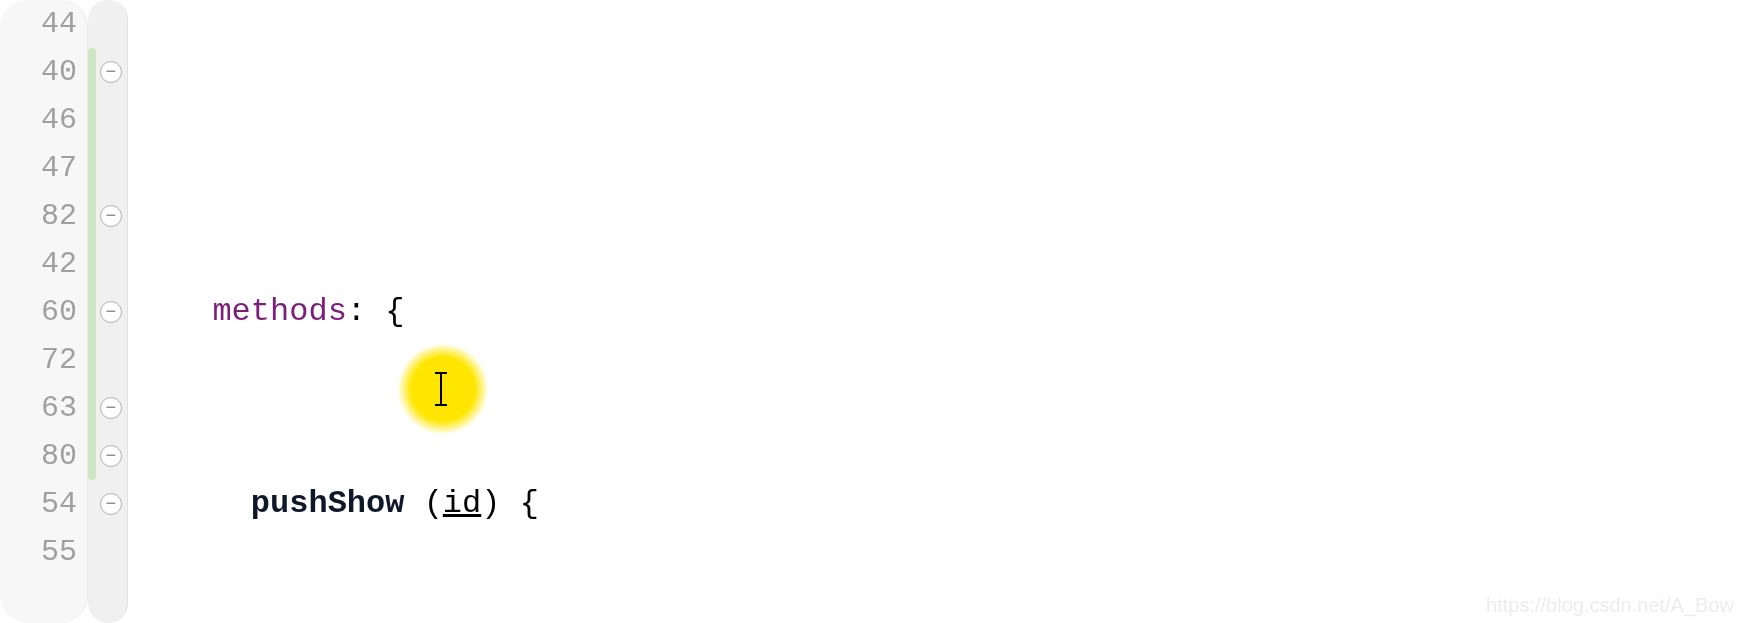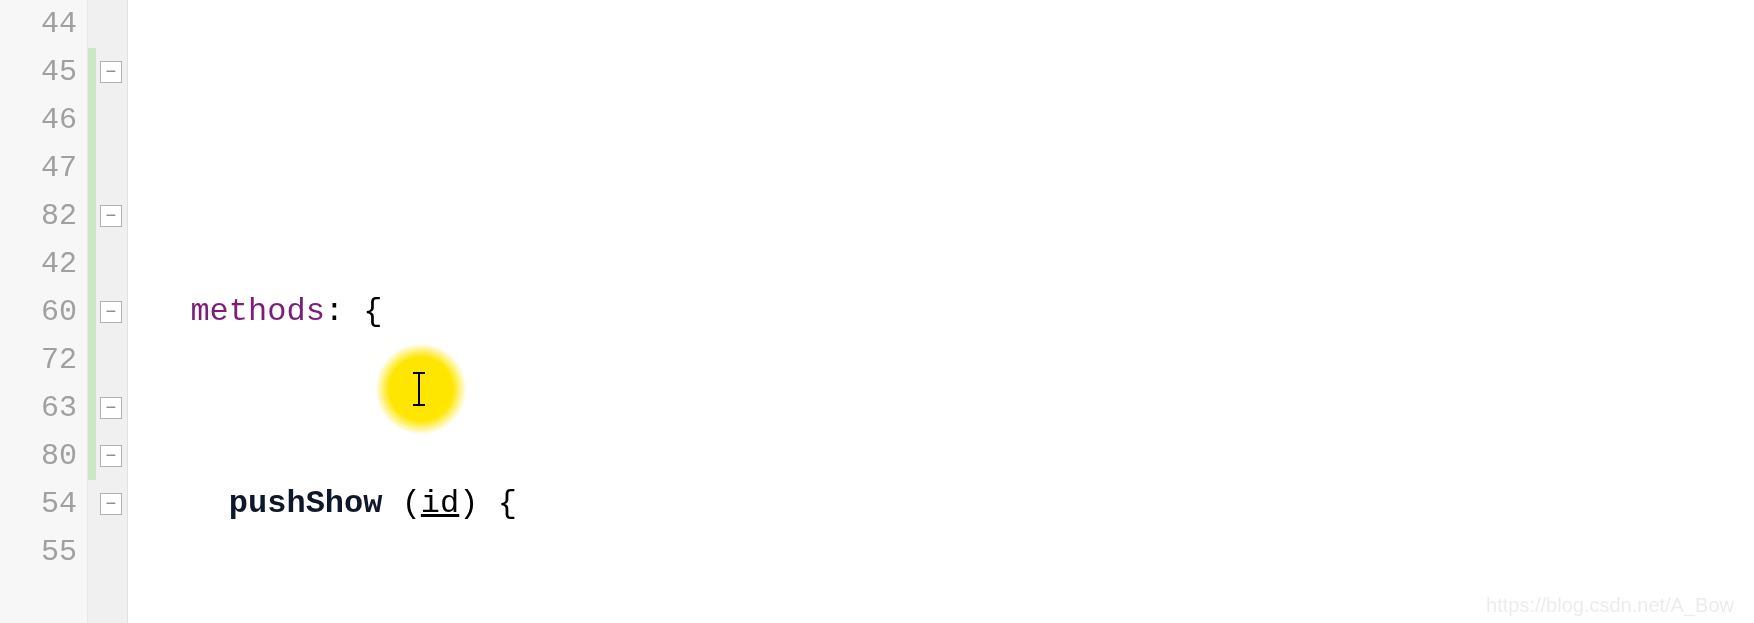--- a/index.html
+++ b/index.html
@@ -1,15 +1,15 @@
 <!DOCTYPE html>
 <html><head>
 <meta charset="utf-8">
 <style>
-  * { margin: 0; padding: 0; box-sizing: border-box; }
+  * { margin: 0; padding: 0; box-sizing: border-box; border-radius: 27px; }
   body {
     font-family: "Menlo", "Consolas", "Courier New", monospace;
     font-size: 32px;
     background: #ffffff;
     overflow: hidden;
     width: 1754px;
     height: 623px;
     position: relative;
   }
   .editor {
@@ -58,20 +58,21 @@
     font-size: 18px;
     color: #808080;
     line-height: 1;
   }
   .code {
     flex: 1;
     padding-left: 24px;
     line-height: 48px;
     white-space: pre;
     position: relative;
+    margin-left: 22px;
   }
   .code-line {
     height: 48px;
   }
   .prop { color: #7a1e7a; }
   .fn { color: #0f172a; font-weight: bold; }
   .param { color: #000000; text-decoration: underline; }
   .brace { color: #000000; }
 
   .highlight-circle {
@@ -110,21 +111,21 @@
     z-index: 2;
   }
 </style>
 </head>
 <body>
 
 <div class="editor">
 
   <div class="gutter">
     <div class="gutter-line">44</div>
-    <div class="gutter-line">45</div>
+    <div class="gutter-line">40</div>
     <div class="gutter-line">46</div>
     <div class="gutter-line">47</div>
     <div class="gutter-line">82</div>
     <div class="gutter-line">42</div>
     <div class="gutter-line">60</div>
     <div class="gutter-line">72</div>
     <div class="gutter-line">63</div>
     <div class="gutter-line">80</div>
     <div class="gutter-line">54</div>
     <div class="gutter-line">55</div>

